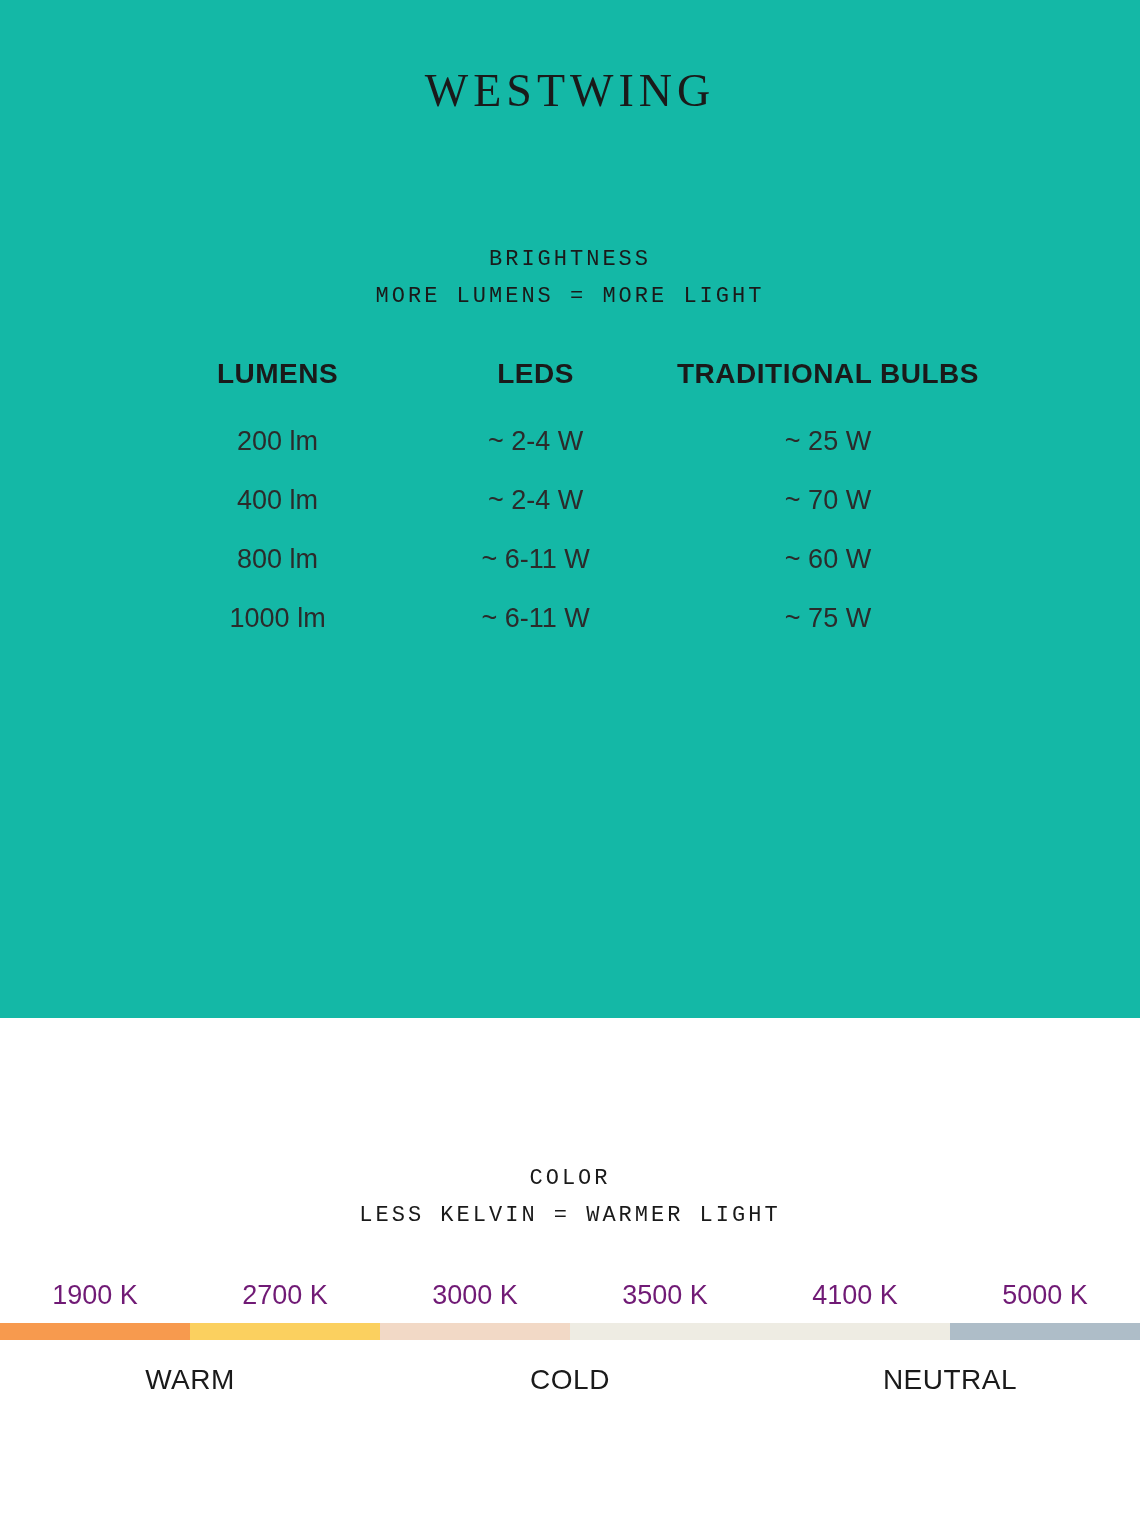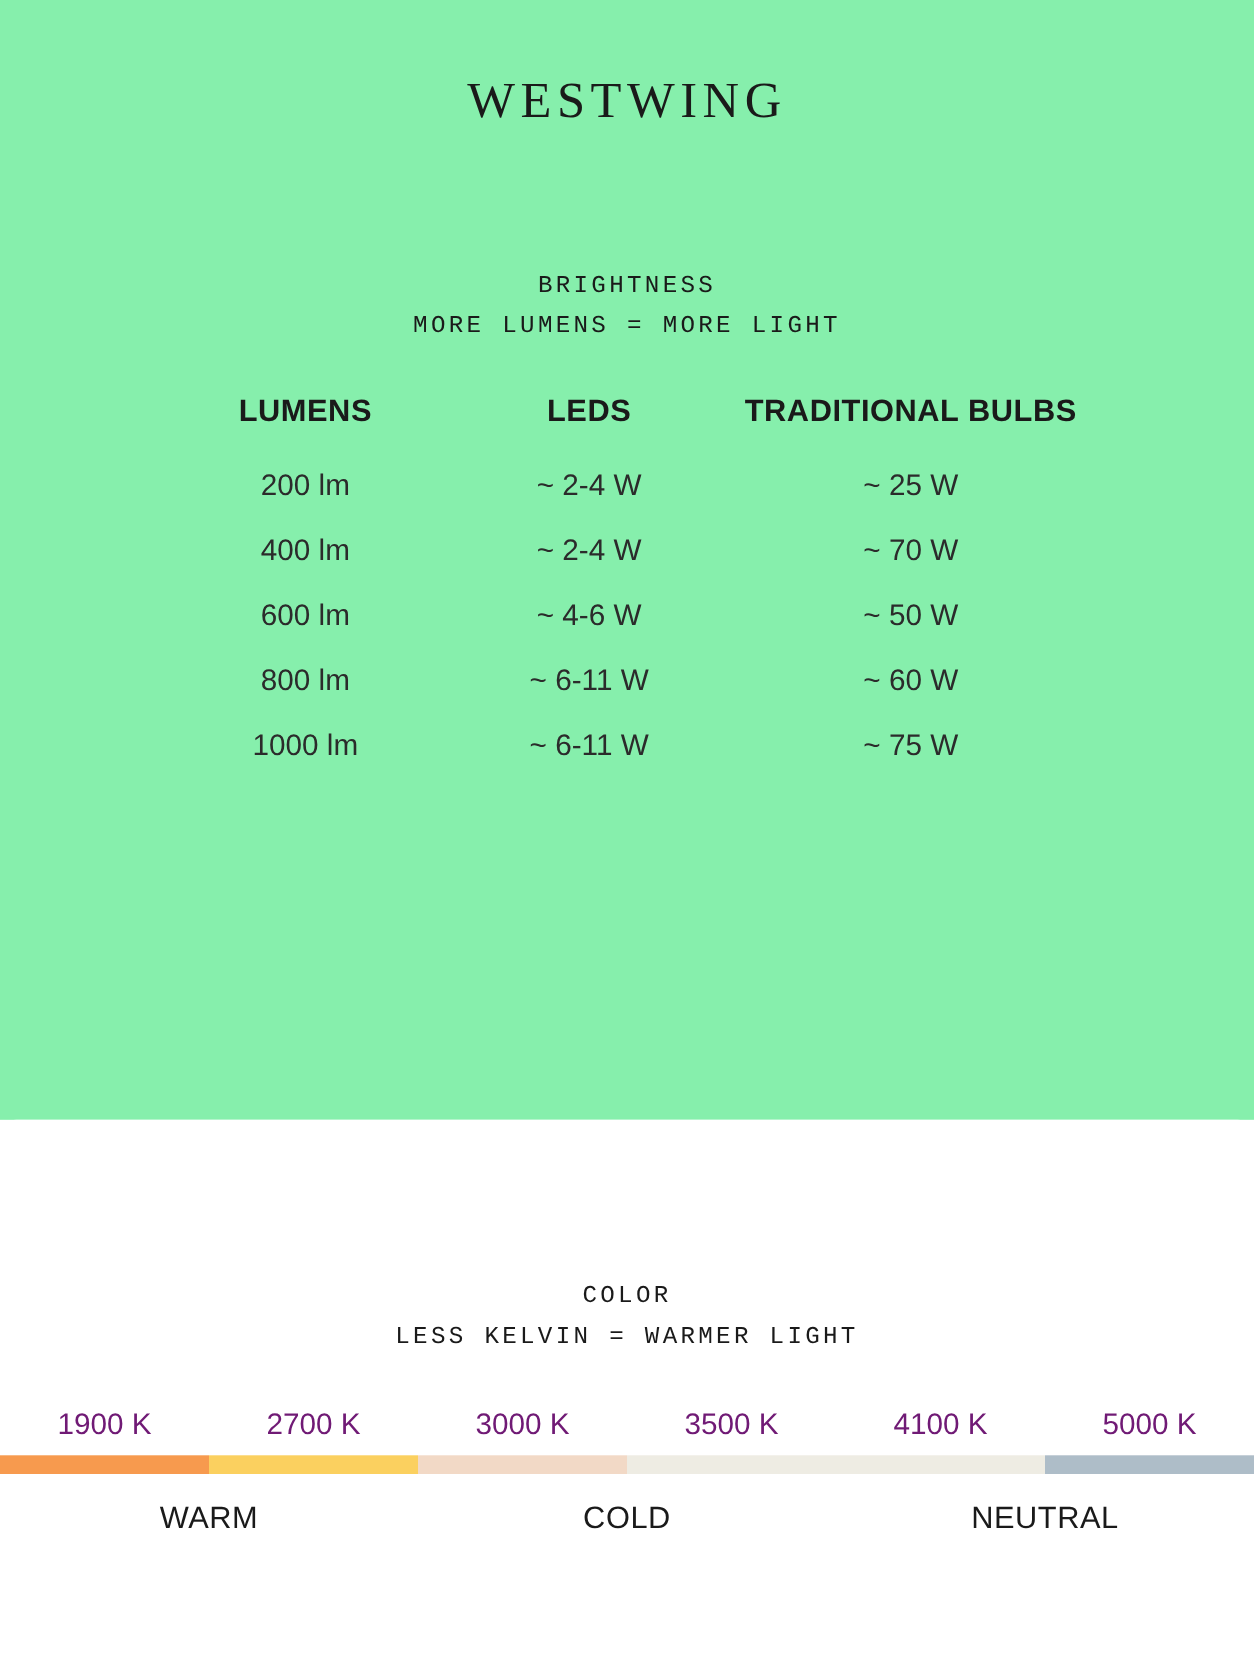--- a/index.html
+++ b/index.html
@@ -83,21 +83,20 @@
   }
   .col-lumens { width: 32%; }
   .col-leds   { width: 28%; }
   .col-bulbs  { width: 40%; }
 
   
   .bottom-section {
     background: #ffffff;
     height: 502px;
     position: relative;
-    border-radius: 15px;
   }
   .color-caption {
     text-align: center;
     font-family: "Liberation Mono", monospace;
     color: #1a1a1a;
     padding-top: 148px;
   }
   .color-caption .cap-line1 {
     font-size: 22px;
     letter-spacing: 3px;
@@ -144,21 +143,21 @@
   }
   .label-warm    { flex: 2 1 0; }
   .label-neutral { flex: 2 1 0; }
   .label-cold    { flex: 2 1 0; }
 </style>
 </head>
 <body>
 
 <div class="page">
 
-  <div class="top-section" style="background: #86efac;">
+  <div class="top-section" style="background: #14b8a6;">
 
     <div class="brand">WESTWING</div>
 
 
     <div class="section-caption">
       <div class="cap-line1">BRIGHTNESS</div>
       <div class="cap-line2">MORE LUMENS = MORE LIGHT</div>
     </div>
 
     <table class="table">
@@ -172,25 +171,20 @@
       <tbody>
         <tr>
           <td>200 lm</td>
           <td>~ 2-4 W</td>
           <td>~ 25 W</td>
         </tr>
         <tr>
           <td>400 lm</td>
           <td>~ 2-4 W</td>
           <td>~ 70 W</td>
-        </tr>
-        <tr>
-          <td>600 lm</td>
-          <td>~ 4-6 W</td>
-          <td>~ 50 W</td>
         </tr>
         <tr>
           <td>800 lm</td>
           <td>~ 6-11 W</td>
           <td>~ 60 W</td>
         </tr>
         <tr>
           <td>1000 lm</td>
           <td>~ 6-11 W</td>
           <td>~ 75 W</td>

